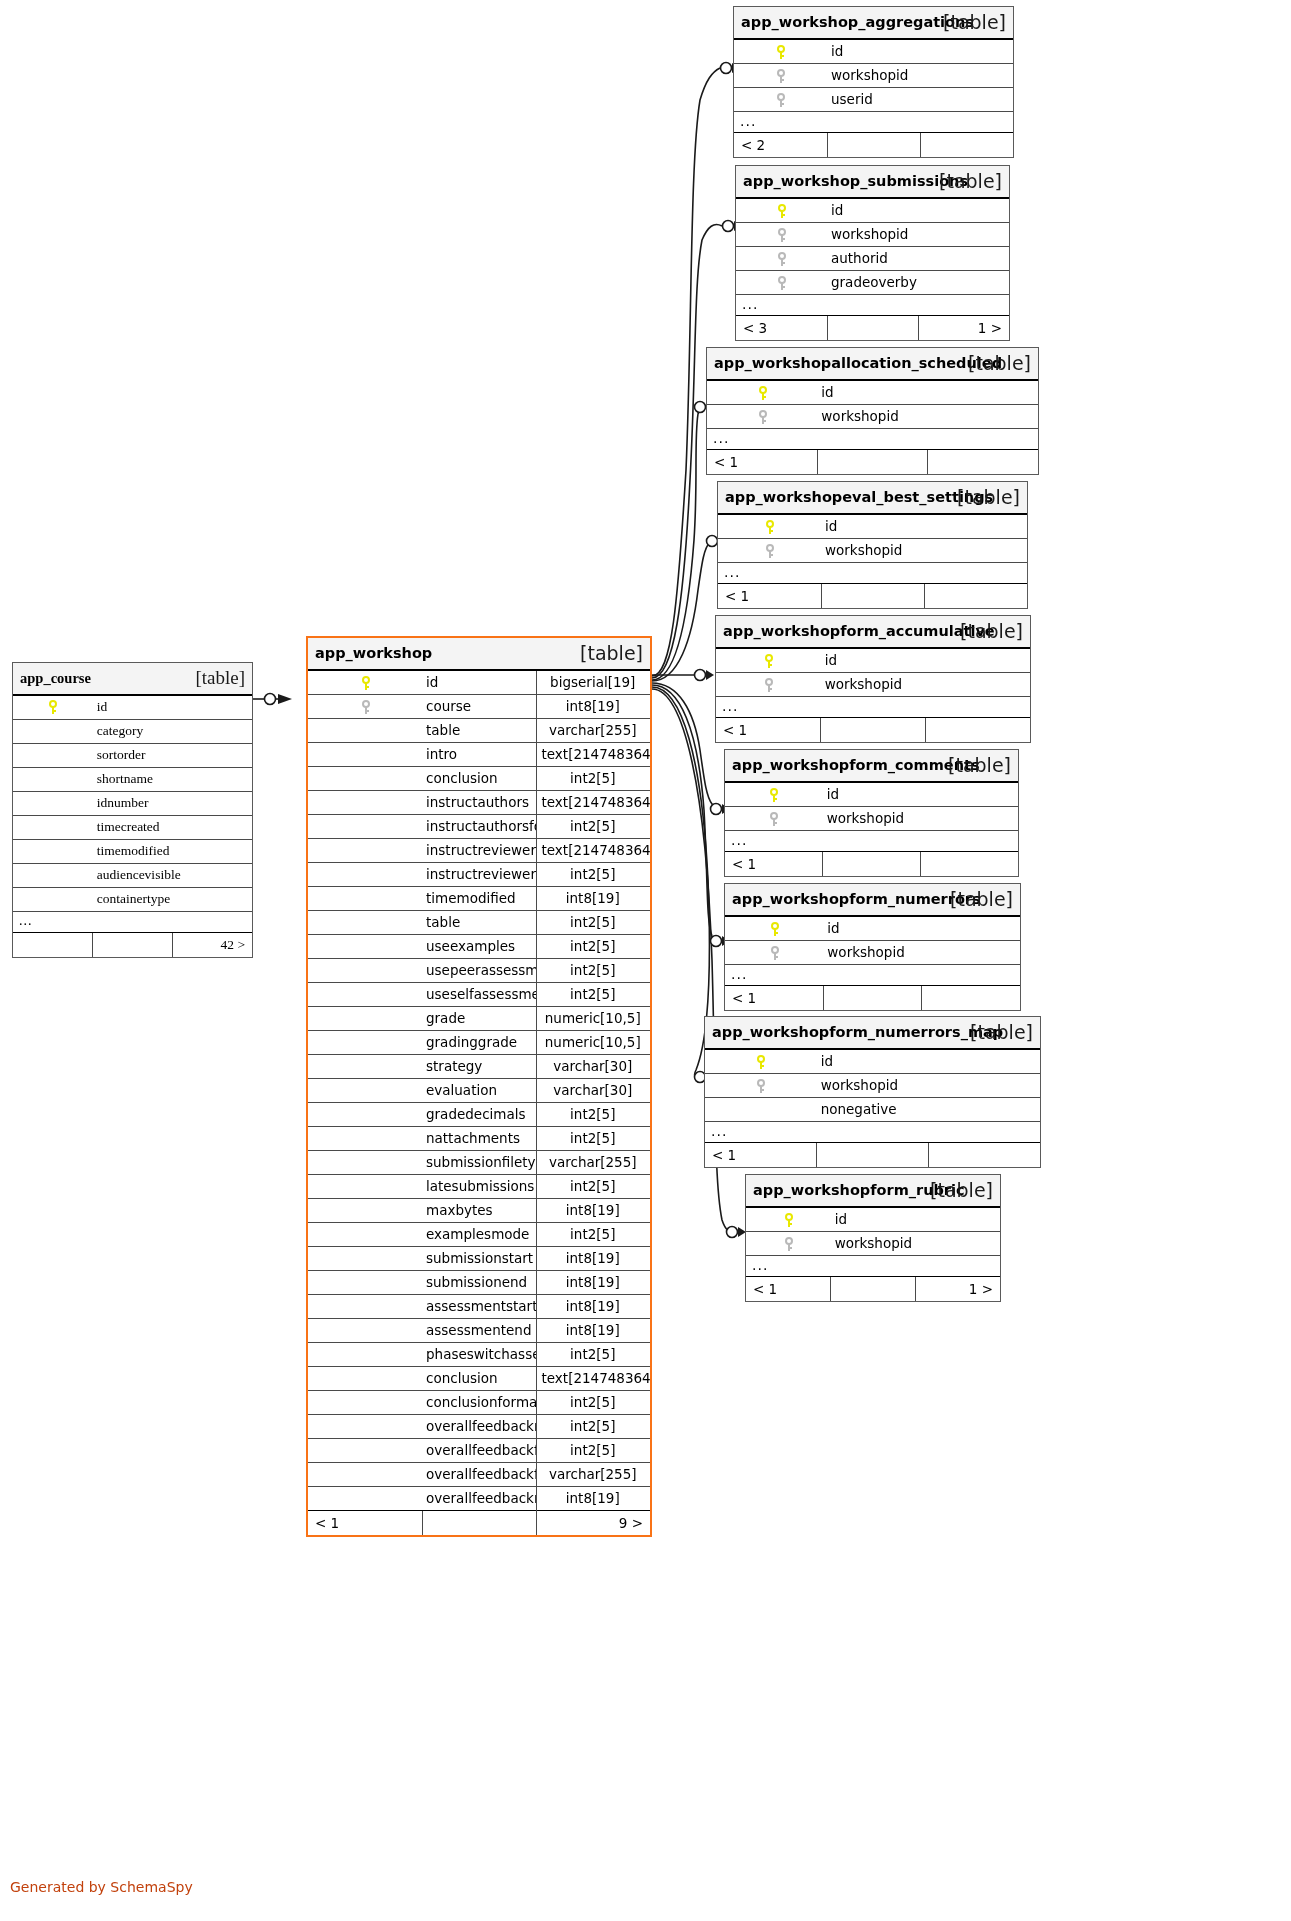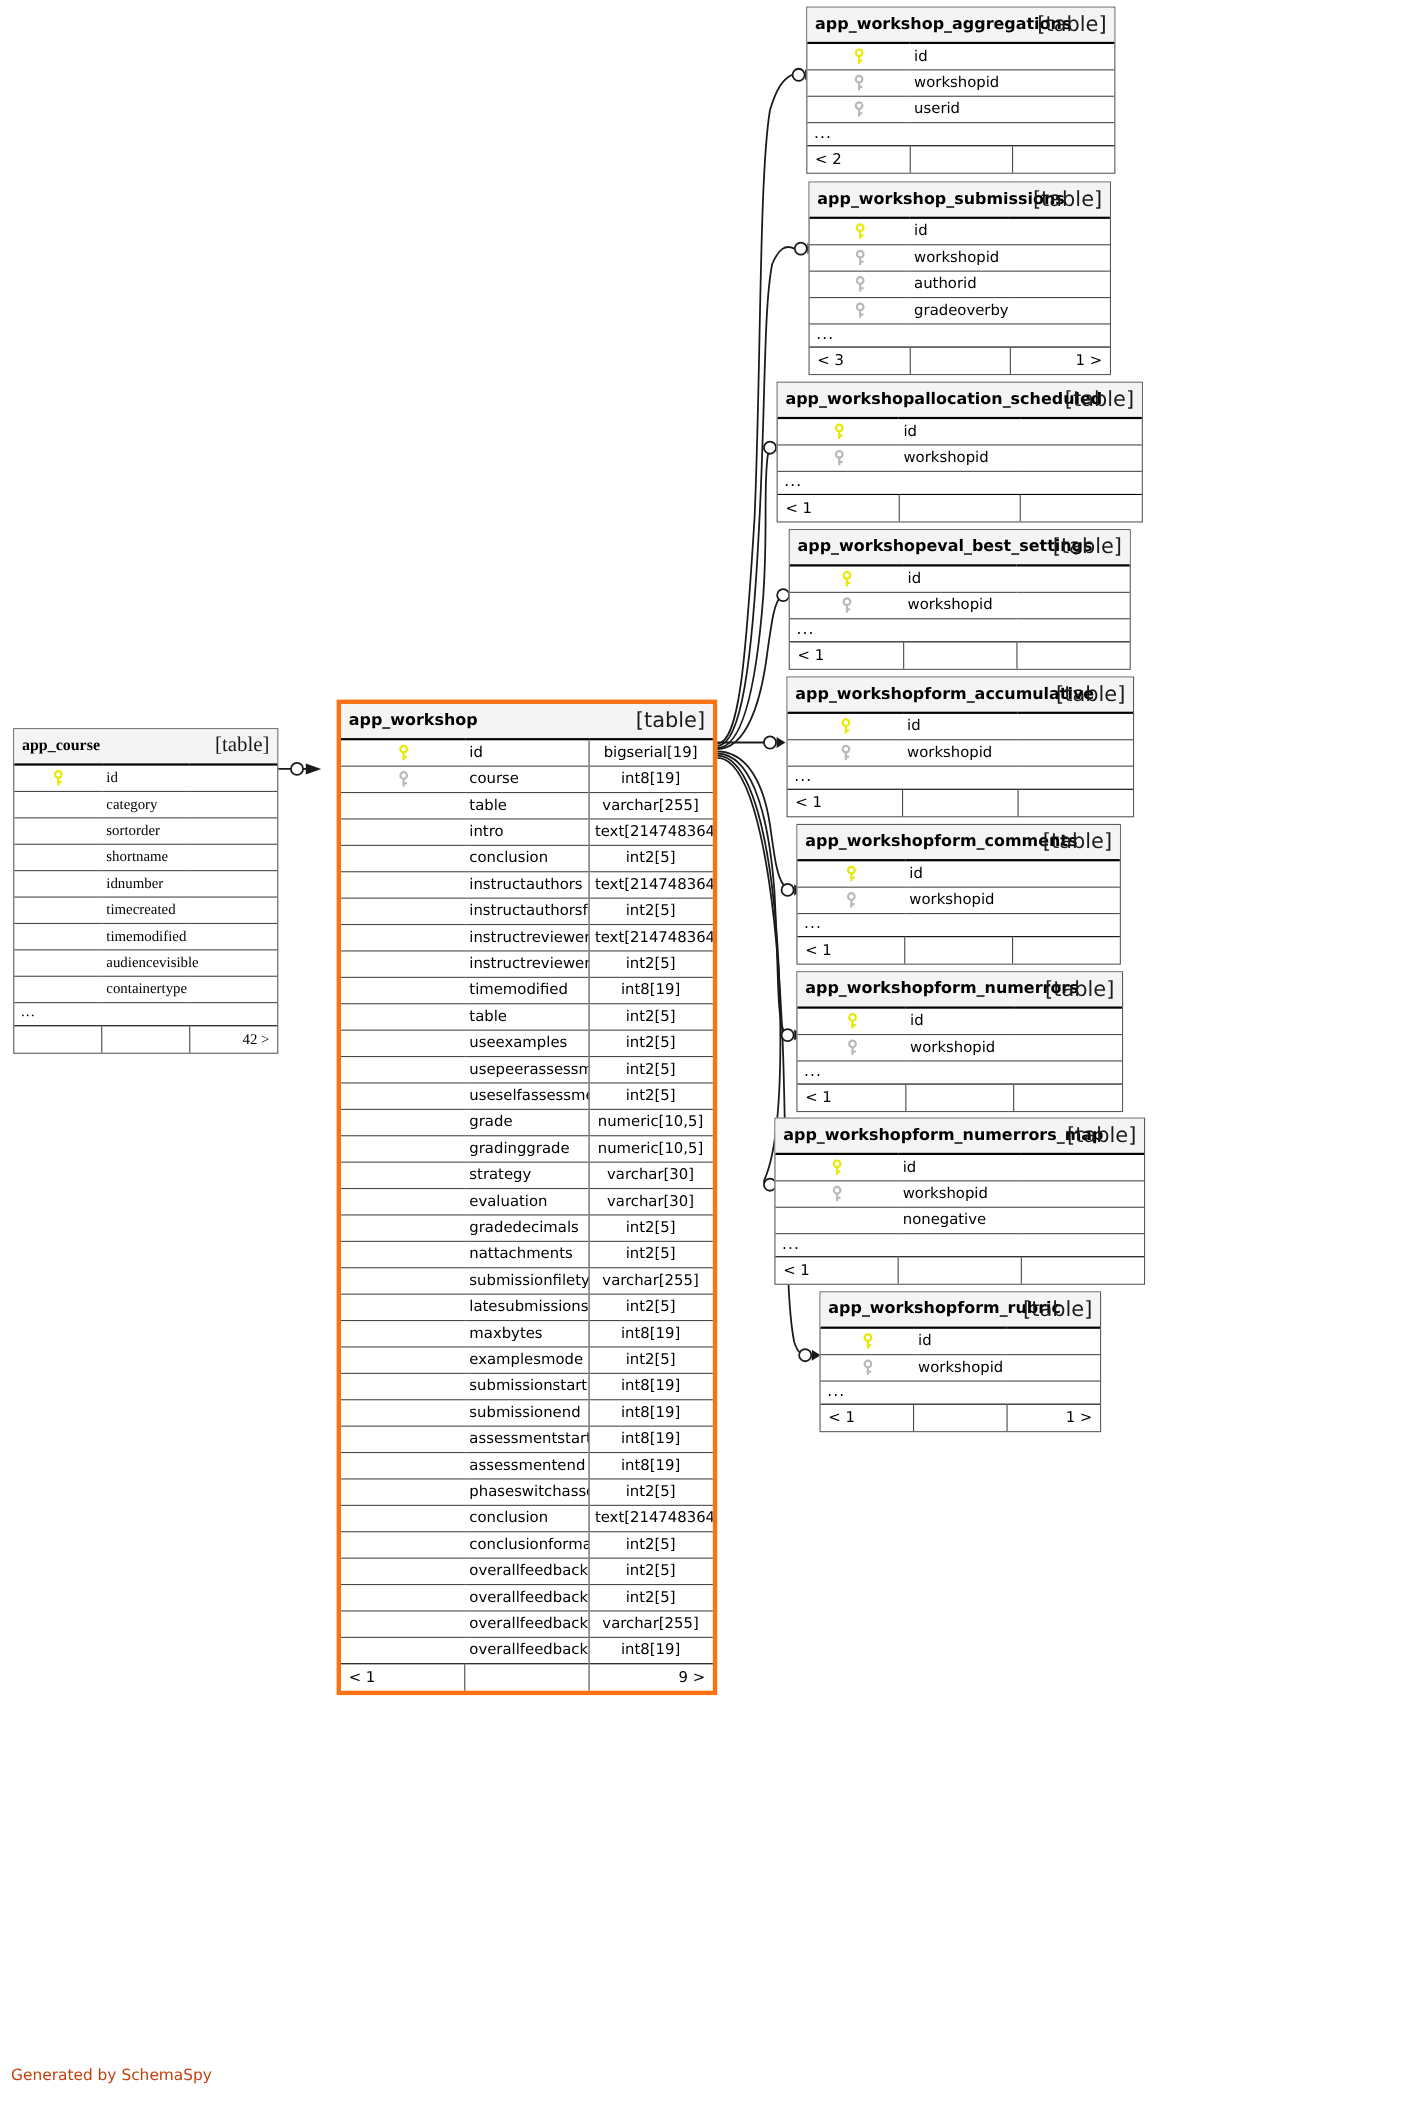--- a/index.html
+++ b/index.html
@@ -29,21 +29,21 @@
     pointer-events: none;
   }
   .tbl {
     position: absolute;
     background: #ffffff;
     border: 1px solid #5a5a5a;
     box-sizing: border-box;
     border-collapse: collapse;
   }
   .tbl.main {
-    border: 4px solid #f97316;
+    border: 2px solid #f97316;
   }
   .tbl table {
     border-collapse: collapse;
     width: 100%;
     table-layout: fixed;
   }
   .thead td {
     background: #f4f4f4;
     border-bottom: 2px solid #000000;
     padding: 4px 7px 5px 7px;

